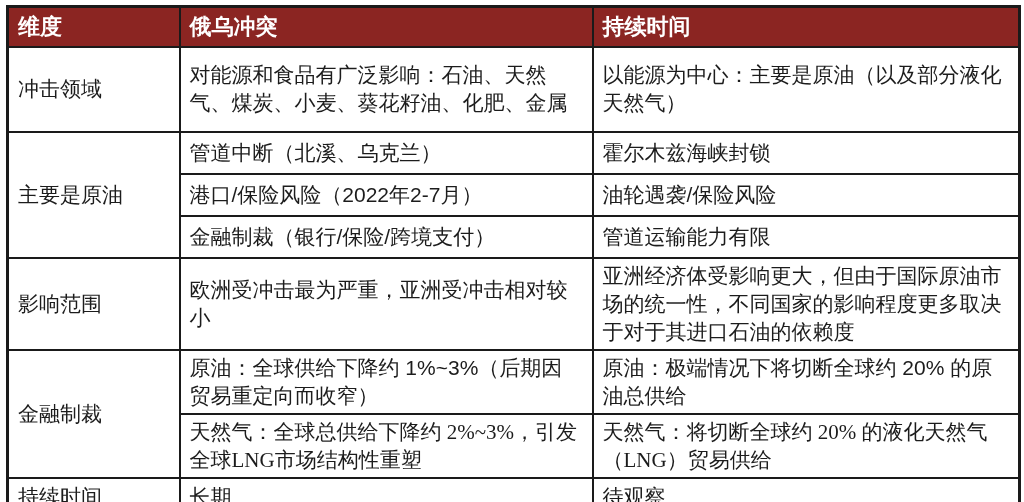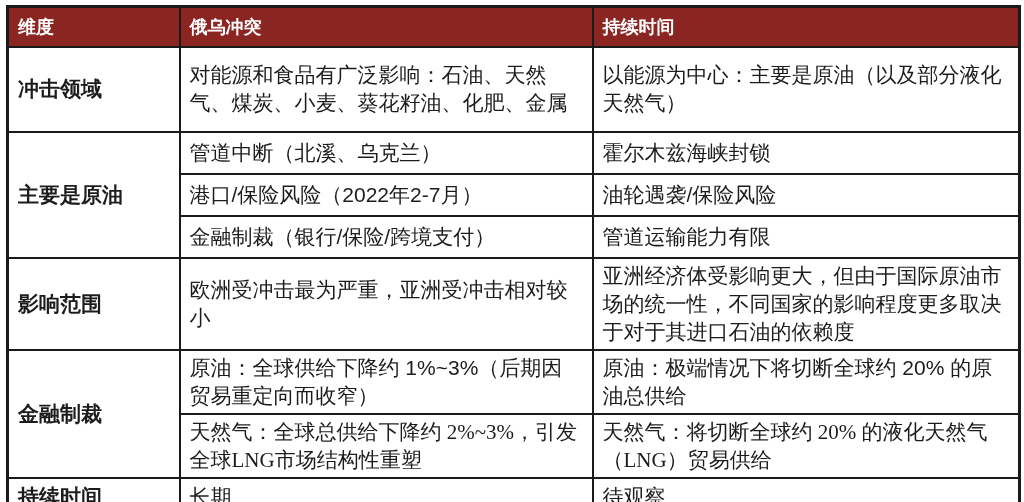--- a/index.html
+++ b/index.html
@@ -34,24 +34,24 @@
     color: var(--body-text);
     vertical-align: middle;
     text-align: left;
     overflow: hidden;
   }
   .cmp th {
     background: var(--header-bg);
     color: var(--header-text);
     font-weight: bold;
     height: 40px;
-    font-size: 18px;
+    font-size: 22px;
   }
   .cmp td.dim {
-    font-weight: bold;
+    font-weight: normal;
   }
   .b { font-weight: normal; }
   col.c1 { width: 172px; }
   col.c2 { width: 413px; }
   col.c3 { width: 427px; }
   tr.r-impact   { height: 85px; }
   tr.r-sub      { height: 42px; }
   tr.r-scope    { height: 89px; }
   tr.r-mag1     { height: 57px; }
   tr.r-mag2     { height: 56px; font-family: Liberation Serif, serif; }

